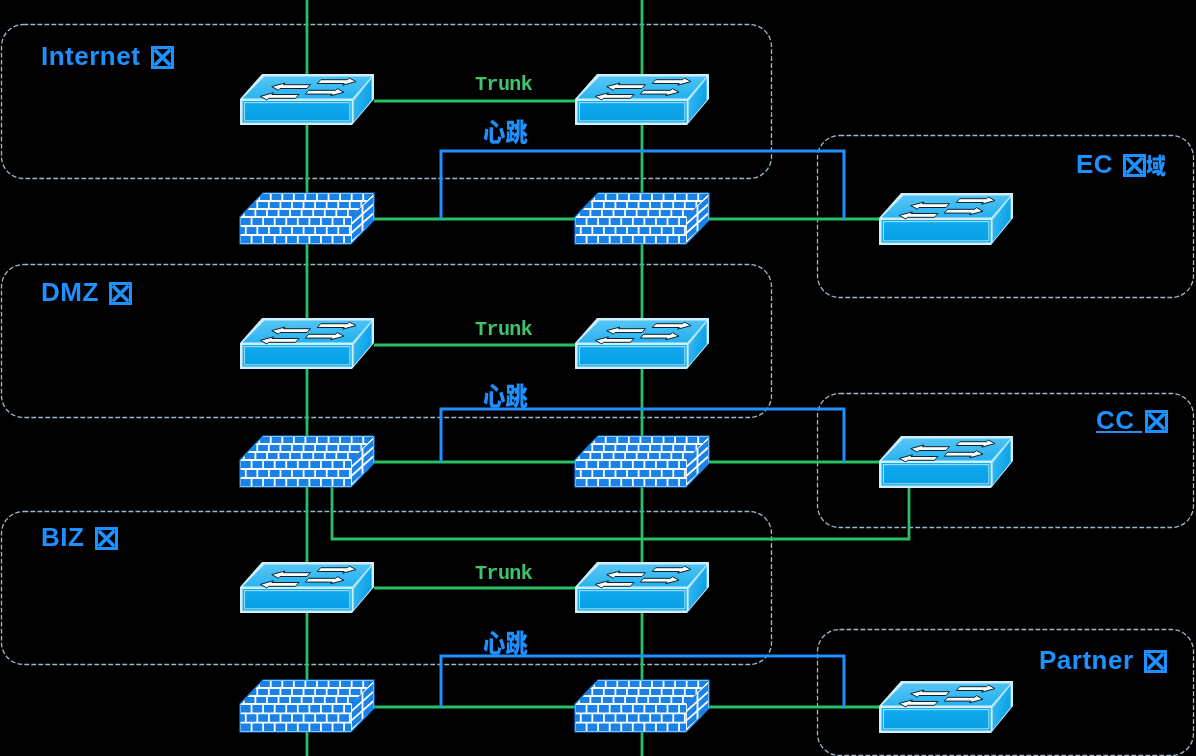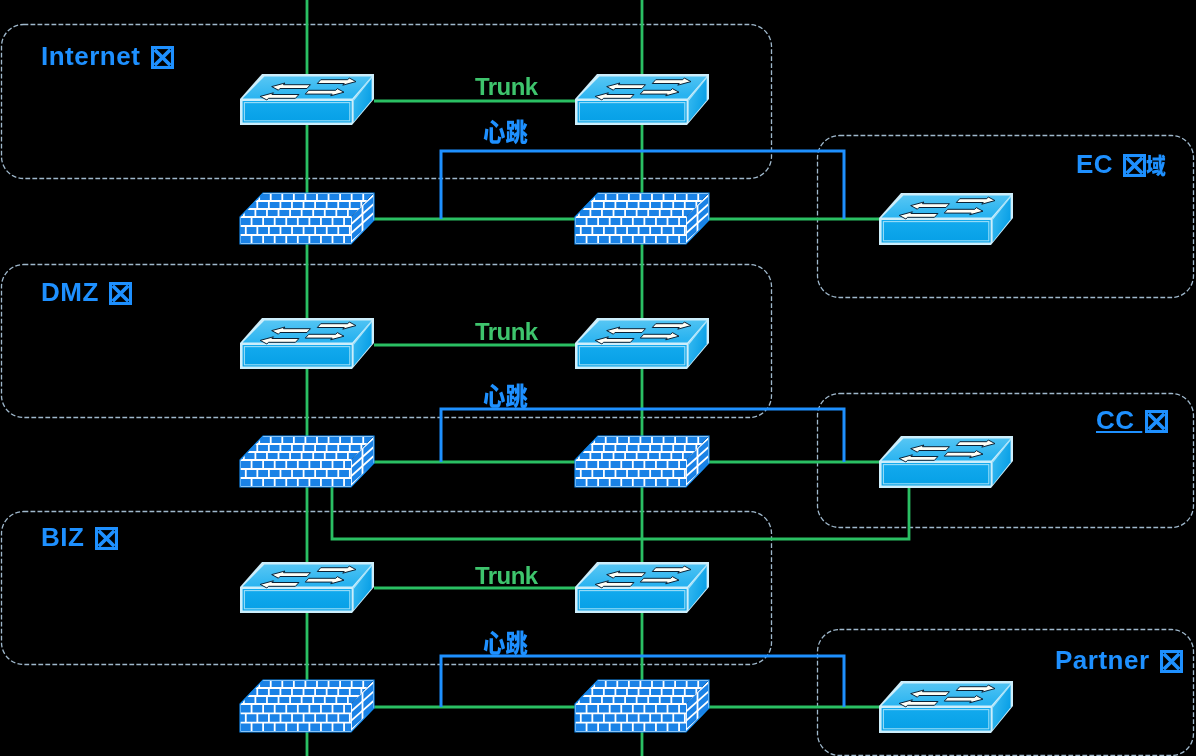--- a/index.html
+++ b/index.html
@@ -5,21 +5,21 @@
 <style>
   html,body{margin:0;padding:0;background:#000000;width:1196px;height:756px;overflow:hidden;
     font-family:"Liberation Sans",sans-serif;}
   .stage{position:relative;width:1196px;height:756px;background:#000000;}
   svg.layer{position:absolute;left:0;top:0;width:1196px;height:756px;}
   #labels-layer{position:absolute;left:4px;top:0;width:1196px;height:688px;}
   .zone-label{position:absolute;color:#1e90ff;font-weight:bold;font-size:26px;
     font-family:"Liberation Sans",sans-serif;white-space:nowrap;line-height:1;
     letter-spacing:0.5px;}
   .link-label{position:absolute;white-space:nowrap;font-weight:bold;line-height:1;}
-  .trunk-label{color:#3ec46d;font-size:24px;font-family:Liberation Sans, sans-serif;
+  .trunk-label{color:#3ec46d;font-size:20px;font-family:Liberation Mono, monospace;
     letter-spacing:-0.55px;}
   .hb-label{color:#1e90ff;font-size:18px;font-family:"Liberation Sans",sans-serif;}
   .hb-label svg{display:block;}
   .tofu{display:inline-block;position:relative;width:.885em;height:.885em;
      vertical-align:-0.135em;margin-left:0.10em;}
   .tofu svg{display:block;width:100%;height:100%;}
 </style>
 </head>
 <body>
 
@@ -921,21 +921,21 @@
           </svg></span><svg width="19.78" height="23" viewBox="0 0 1000 1000" preserveAspectRatio="none" style="display:inline-block;vertical-align:-3.9px;">
           <g transform="translate(0 880) scale(1 -1)">
             <path d="M463 432H509V335H463ZM358 541V225H620V541ZM21 163 75 17C159 64 257 123 345 179L302 307L247 277V482H315V619H247V840H112V619H31V482H112V207C78 189 47 174 21 163ZM825 542C816 496 805 452 792 410C787 468 783 529 780 592H965V723H927L969 761C947 790 901 829 865 856L784 786C806 768 831 745 851 723H776C776 767 776 811 777 854H639L641 723H330V592H645C651 444 664 300 687 181C675 164 663 148 651 132L642 212C517 186 387 160 300 146L333 11L601 78C571 49 539 23 503 1C532 -19 586 -66 606 -90C652 -57 693 -18 730 26C761 -49 802 -95 856 -95C939 -95 973 -59 992 76C963 92 923 122 896 156C894 75 886 41 876 41C858 41 841 88 825 164C882 266 925 385 954 519Z" fill="#1e90ff"></path>
           </g>
         </svg></div>
       <div class="zone-label" aria-label="CC 区" style="left: 1092px; top: 407px; text-decoration: underline;"><span>CC </span><span class="tofu"><svg viewBox="0 0 18 18" preserveAspectRatio="none">
             <rect x="1.2" y="1.2" width="15.6" height="15.6" fill="none" stroke="currentColor" stroke-width="2.4"></rect>
             <line x1="2.9" y1="2.9" x2="15.1" y2="15.1" stroke="currentColor" stroke-width="2.9"></line>
             <line x1="15.1" y1="2.9" x2="2.9" y2="15.1" stroke="currentColor" stroke-width="2.9"></line>
           </svg></span></div>
-      <div class="zone-label" aria-label="Partner 区" style="left: 1035px; top: 647px; margin-left: 16px;"><span>Partner </span><span class="tofu"><svg viewBox="0 0 18 18" preserveAspectRatio="none">
+      <div class="zone-label" aria-label="Partner 区" style="left: 1035px; top: 647px;"><span>Partner </span><span class="tofu"><svg viewBox="0 0 18 18" preserveAspectRatio="none">
             <rect x="1.2" y="1.2" width="15.6" height="15.6" fill="none" stroke="currentColor" stroke-width="2.4"></rect>
             <line x1="2.9" y1="2.9" x2="15.1" y2="15.1" stroke="currentColor" stroke-width="2.9"></line>
             <line x1="15.1" y1="2.9" x2="2.9" y2="15.1" stroke="currentColor" stroke-width="2.9"></line>
           </svg></span></div>
       <div class="link-label trunk-label" style="left: 471px; top: 75px;">Trunk</div>
       <div class="link-label hb-label" aria-label="心跳" style="left: 479px; top: 119px;">
         <svg width="44.72" height="26" viewBox="0 0 2000 1000" preserveAspectRatio="none" style="display:block;">
           <g transform="translate(0 880) scale(1 -1)">
             <path d="M294 565V116C294 -28 333 -74 476 -74C504 -74 594 -74 624 -74C754 -74 792 -13 807 177C768 187 704 213 671 238C664 90 656 61 611 61C589 61 517 61 496 61C452 61 446 67 446 116V565ZM101 515C90 372 63 225 31 117L180 57C210 174 231 351 244 488ZM723 495C774 377 823 218 838 116L986 178C965 282 915 432 859 551ZM321 751C414 690 540 597 595 535L703 650C641 712 510 797 420 851Z" fill="#1e90ff"></path>
           </g>

